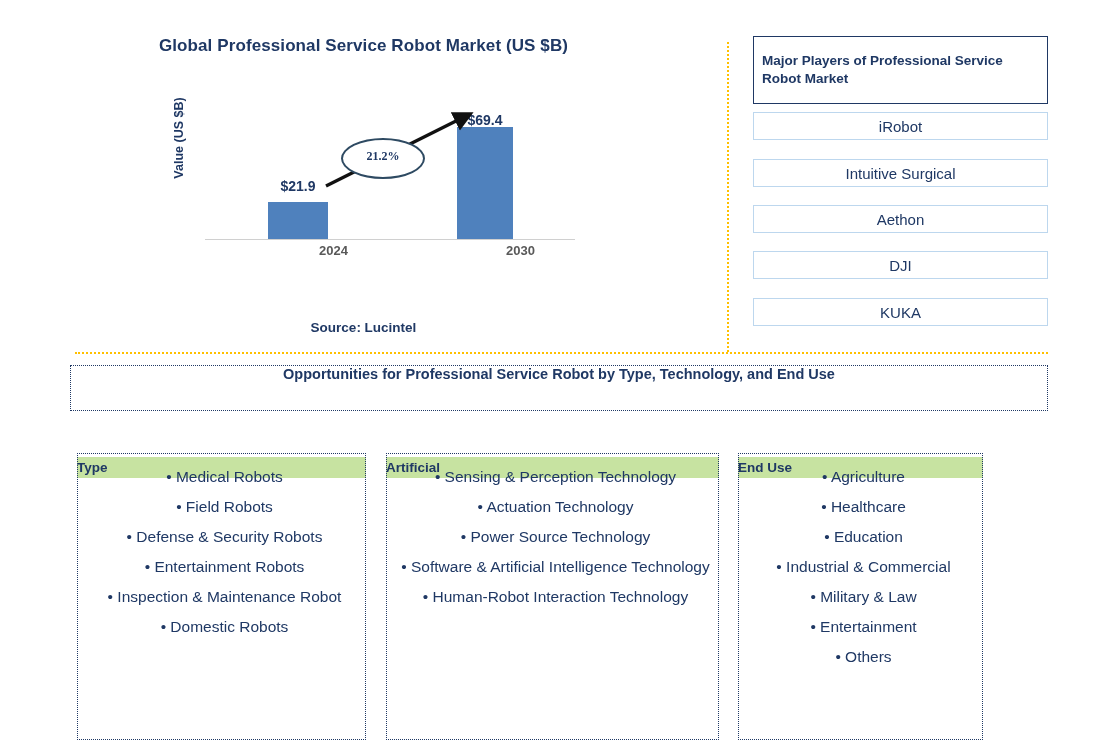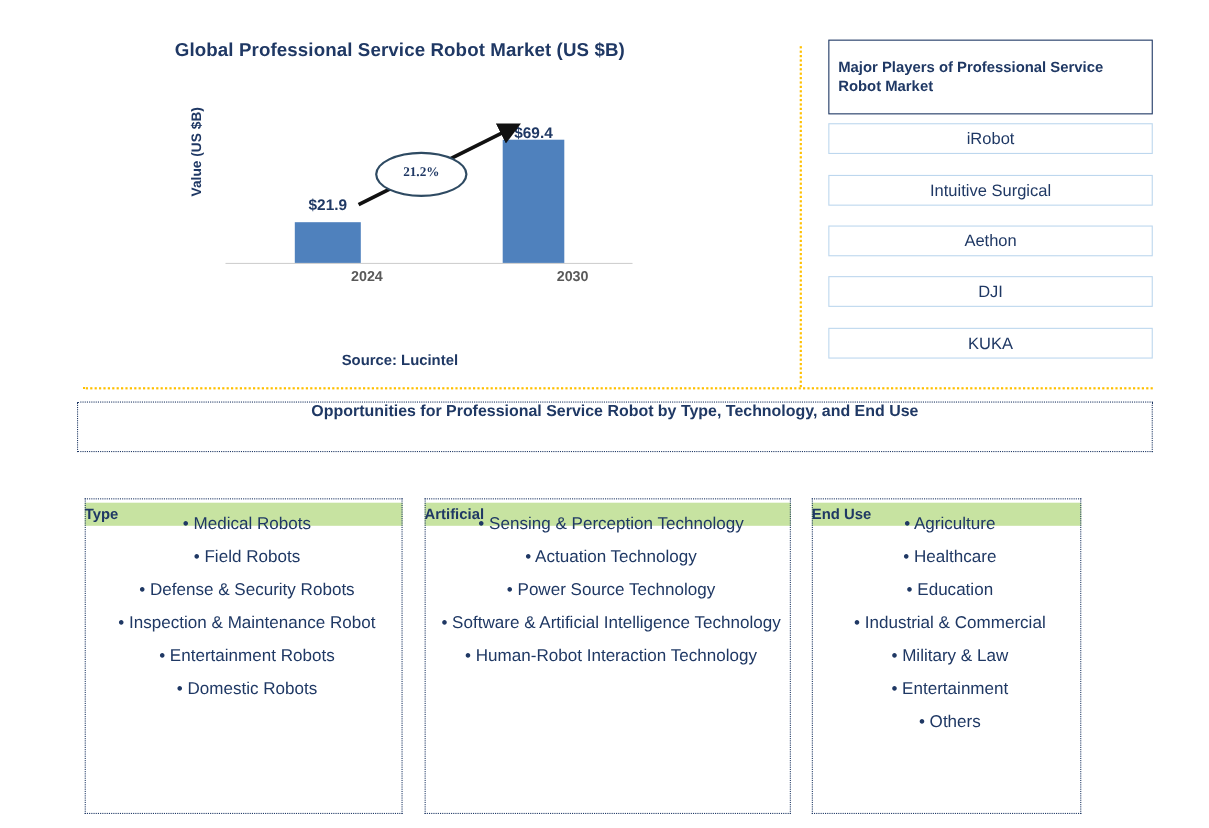--- a/index.html
+++ b/index.html
@@ -272,22 +272,22 @@
 </div>
 
 <div class="col-header" style="left:77px; width:289px;">
   <span>Type</span>
 </div>
 <div class="col-body" style="left:77px; width:289px;">
   <ul>
     <li>• <span>Medical Robots</span></li>
     <li>• <span>Field Robots</span></li>
     <li>• <span>Defense &amp; Security Robots</span></li>
+    <li>• <span>Entertainment Robots</span></li>
     <li>• <span>Inspection &amp; Maintenance Robot</span></li>
-    <li>• <span>Entertainment Robots</span></li>
     <li>• <span>Domestic Robots</span></li>
   </ul>
 </div>
 
 <div class="col-header" style="left:386px; width:333px;">
   <span>Artificial</span>
 </div>
 <div class="col-body" style="left:386px; width:333px;">
   <ul>
     <li>• <span>Sensing &amp; Perception Technology</span></li>

